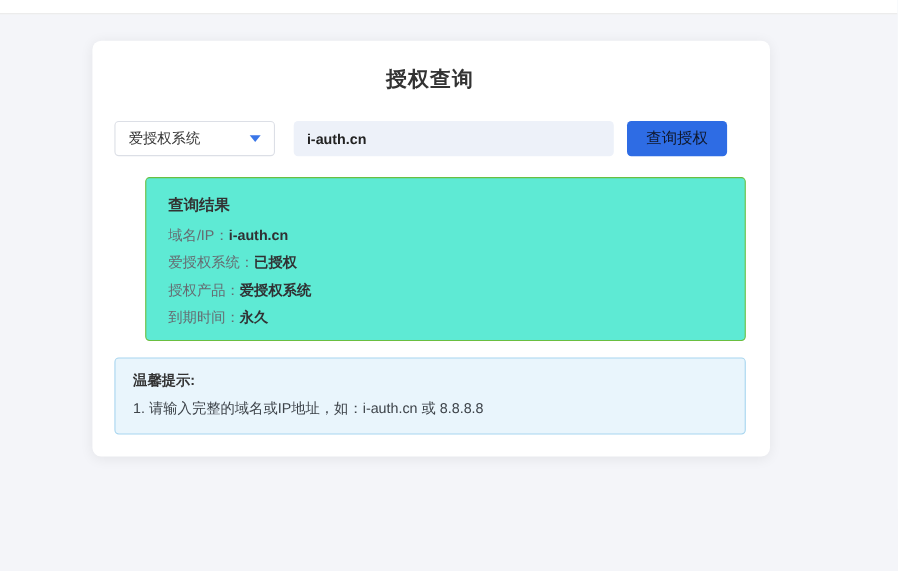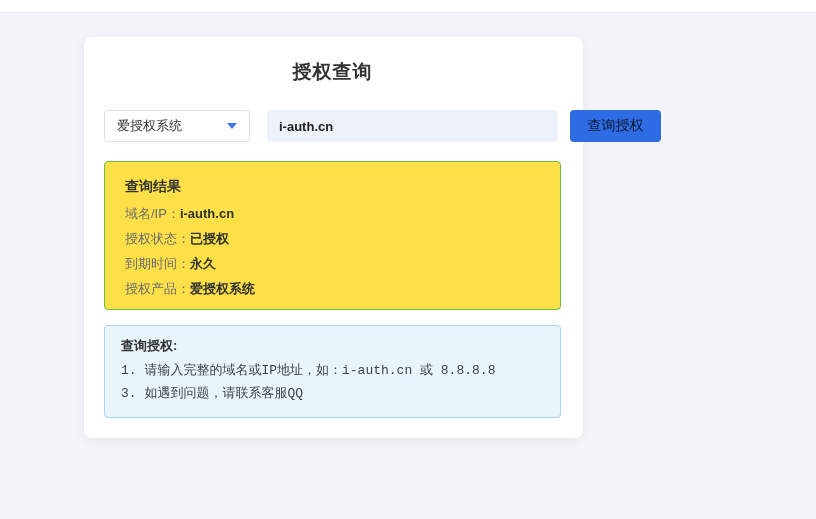--- a/index.html
+++ b/index.html
@@ -8,21 +8,21 @@
     background: #f4f5f9;
     font-family: "Liberation Sans", "DejaVu Sans", sans-serif;
     overflow: hidden;
   }
   .topbar {
     height: 13px;
     background: #ffffff;
     border-bottom: 1px solid #e8e8e8;
   }
   .card {
-    width: 499px;
+    width: 616px;
     margin: 24px 0 0 84px;
     background: #ffffff;
     border-radius: 8px;
     box-shadow: 0 2px 12px rgba(0,0,0,0.07);
     padding: 20px 22px 20px 20px;
   }
   .title {
     text-align: center;
     font-size: 19px;
     font-weight: 700;
@@ -80,23 +80,24 @@
     background: #2e6ce4;
     color: #0f172a;
     font-family: "Liberation Sans", "DejaVu Sans", sans-serif;
     font-size: 14px;
     cursor: pointer;
     flex: none;
   }
   .result-panel {
     margin-top: 19px;
     border: 1px solid #6abf40;
-    background: #fde047;
+    background: #5eead4;
     border-radius: 4px;
     padding: 15px 20px 8px 20px;
+    margin-left: 28px;
   }
   .result-title {
     font-size: 14px;
     font-weight: 700;
     color: #333333;
     line-height: 18px;
     margin-bottom: 6px;
   }
   .result-row {
     font-size: 13px;
@@ -115,21 +116,20 @@
     font-size: 13px;
     font-weight: 700;
     color: #333333;
     line-height: 18px;
     margin-bottom: 4px;
   }
   .tip-item {
     font-size: 13px;
     color: #3d4349;
     line-height: 23px;
-    font-family: Liberation Mono, monospace;
   }
 </style>
 </head>
 <body>
 
 <div class="topbar"></div>
 
 <div class="card">
 
   <h1 class="title">授权查询</h1>
@@ -142,29 +142,28 @@
     <input class="domain-input" type="text" value="i-auth.cn" style="">
     <button class="query-btn">查询授权</button>
   </div>
 
   <div class="result-panel">
     <div class="result-title">查询结果</div>
     <div class="result-row">
       <span class="row-label">域名/IP：</span><span class="row-value">i-auth.cn</span>
     </div>
     <div class="result-row">
-      <span class="row-label">授权状态：</span><span class="row-value">已授权</span>
+      <span class="row-label">爱授权系统：</span><span class="row-value">已授权</span>
+    </div>
+    <div class="result-row">
+      <span class="row-label">授权产品：</span><span class="row-value">爱授权系统</span>
     </div>
     <div class="result-row">
       <span class="row-label">到期时间：</span><span class="row-value">永久</span>
     </div>
-    <div class="result-row">
-      <span class="row-label">授权产品：</span><span class="row-value">爱授权系统</span>
-    </div>
   </div>
 
   <div class="tips-panel">
-    <div class="tips-title">查询授权:</div>
+    <div class="tips-title">温馨提示:</div>
     <div class="tip-item">1. 请输入完整的域名或IP地址，如：i-auth.cn 或 8.8.8.8</div>
-    <div class="tip-item">3. 如遇到问题，请联系客服QQ</div>
   </div>
 
 </div>
 
 </body></html>

